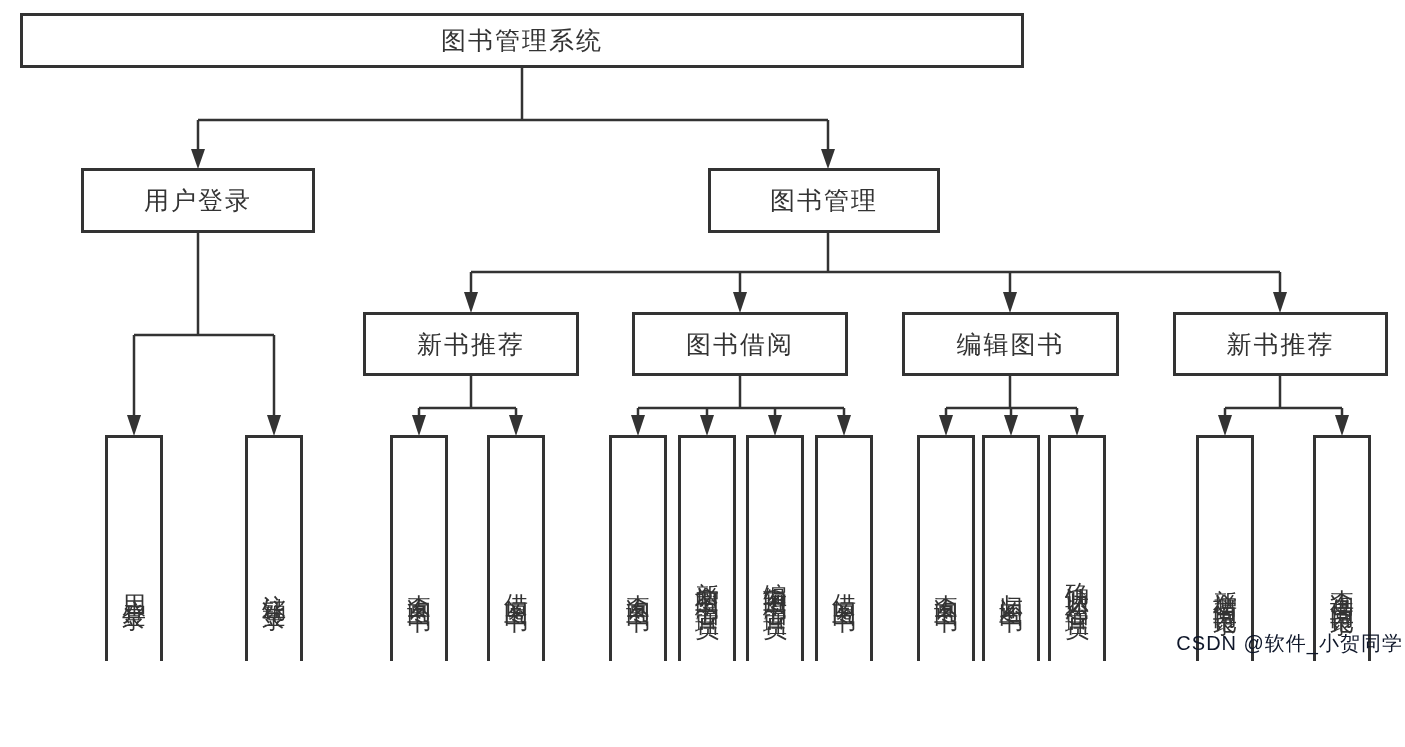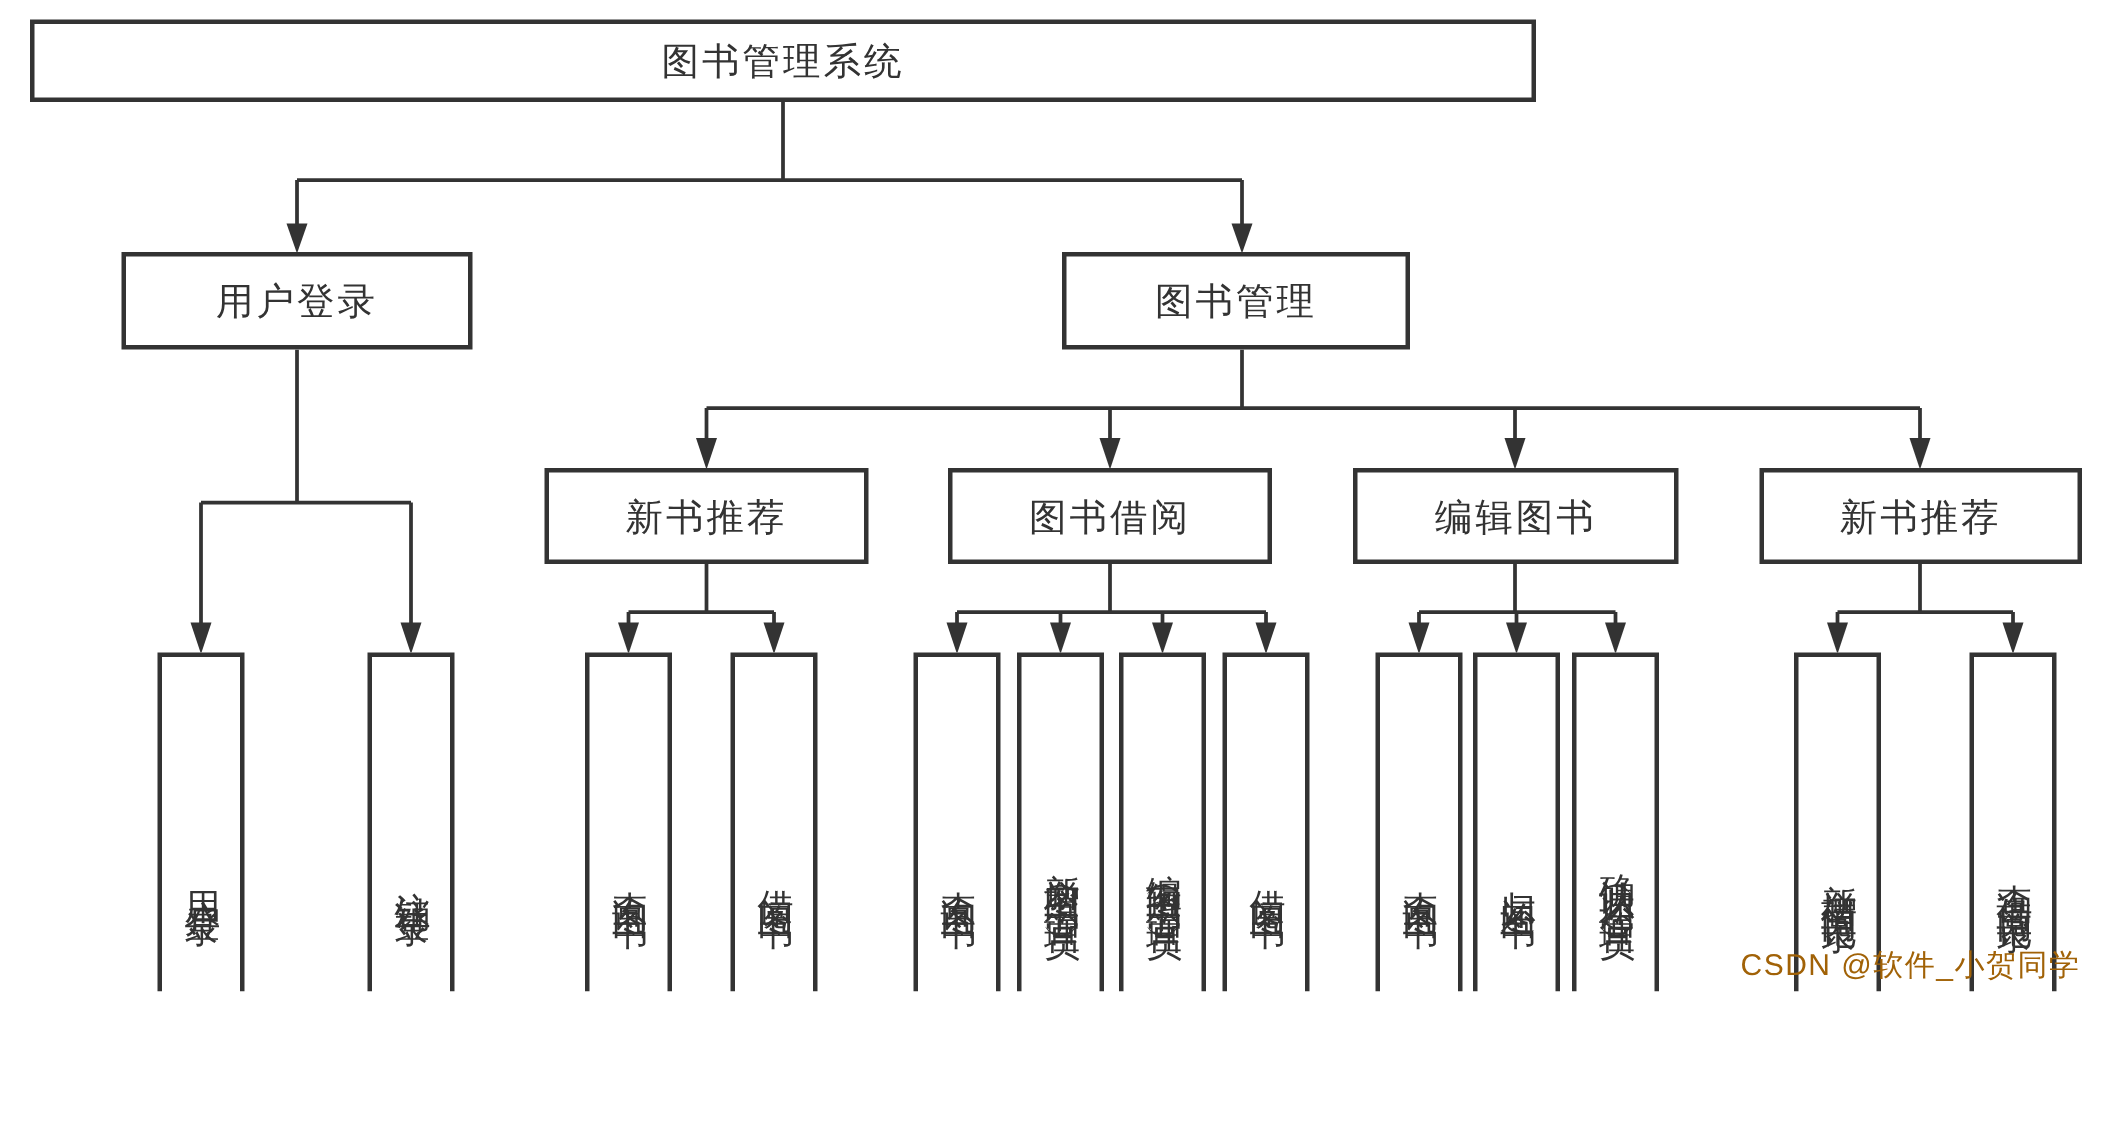--- a/index.html
+++ b/index.html
@@ -41,24 +41,24 @@
   .box.v .lbl {
     writing-mode: vertical-rl;
     text-orientation: mixed;
     font-size: 24px;
     letter-spacing: 5px;
     line-height: 1;
     white-space: nowrap;
   }
   .watermark {
     position: absolute;
-    right: 18px;
+    right: 2px;
     bottom: 4px;
     font-size: 20px;
-    color: #a16207;
+    color: #0f172a;
     letter-spacing: 1px;
     z-index: 2;
     white-space: nowrap;
   }
 </style>
 </head>
 <body>
 
 <div class="canvas">
 

